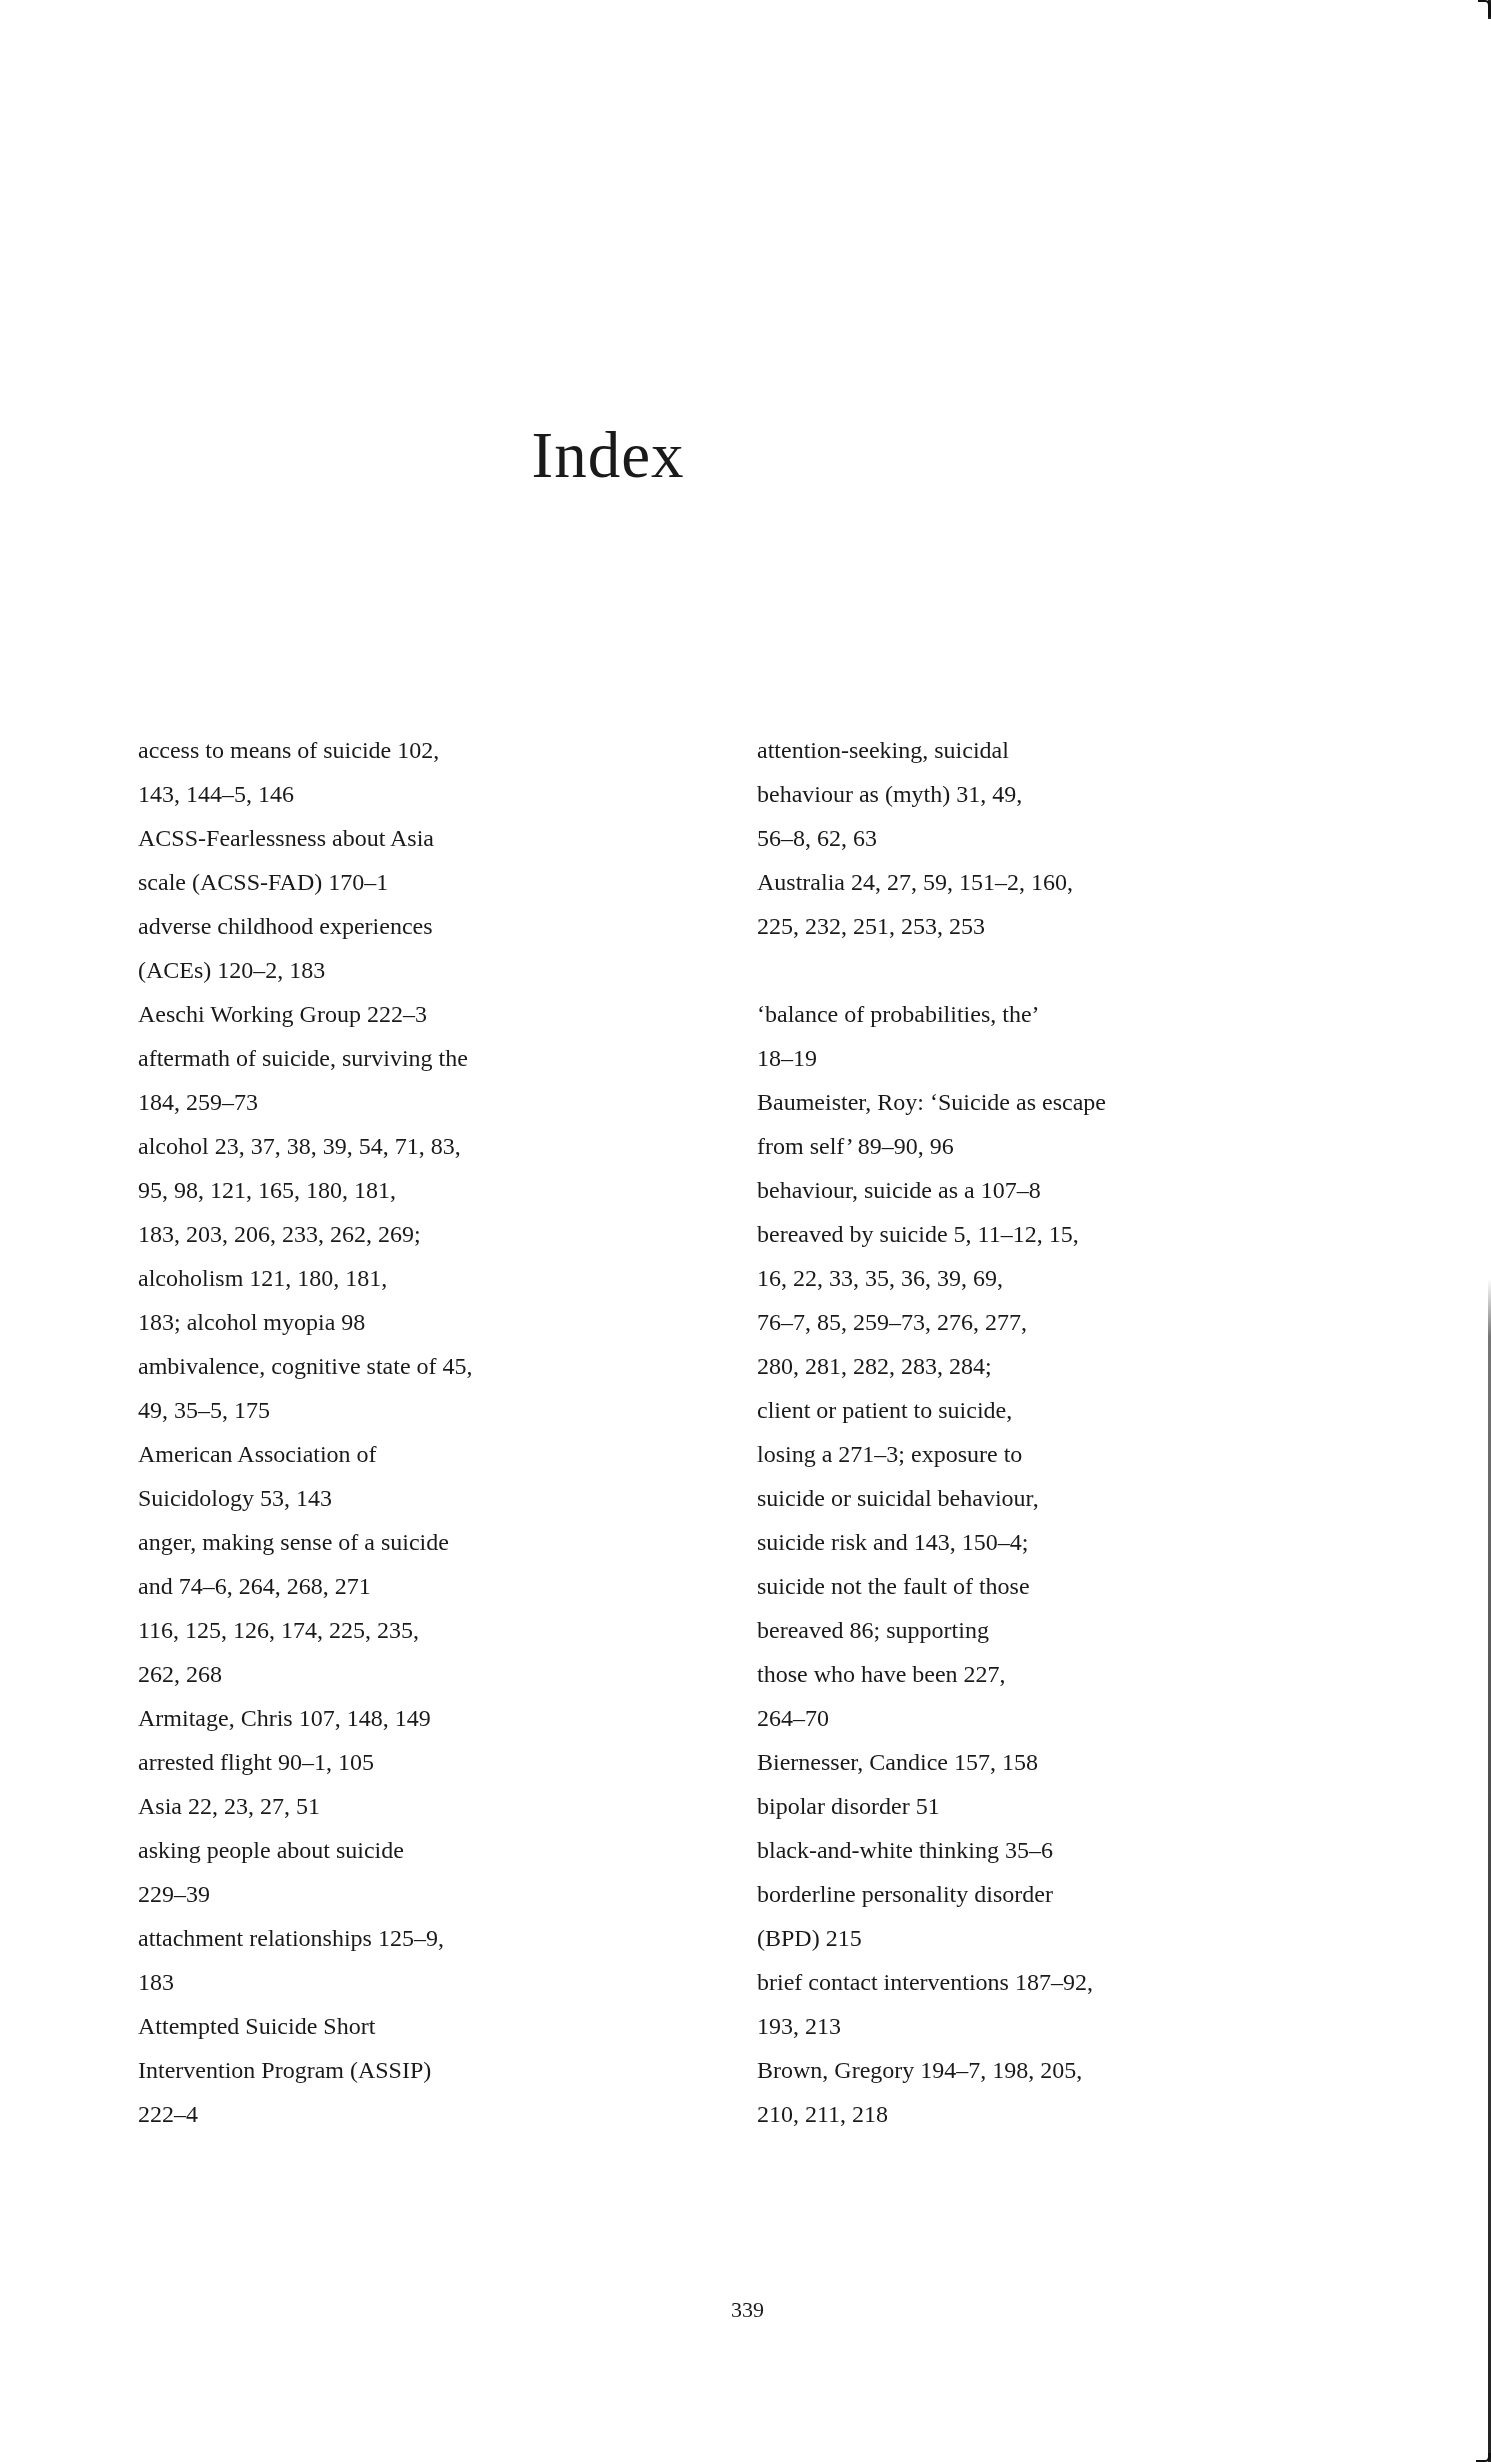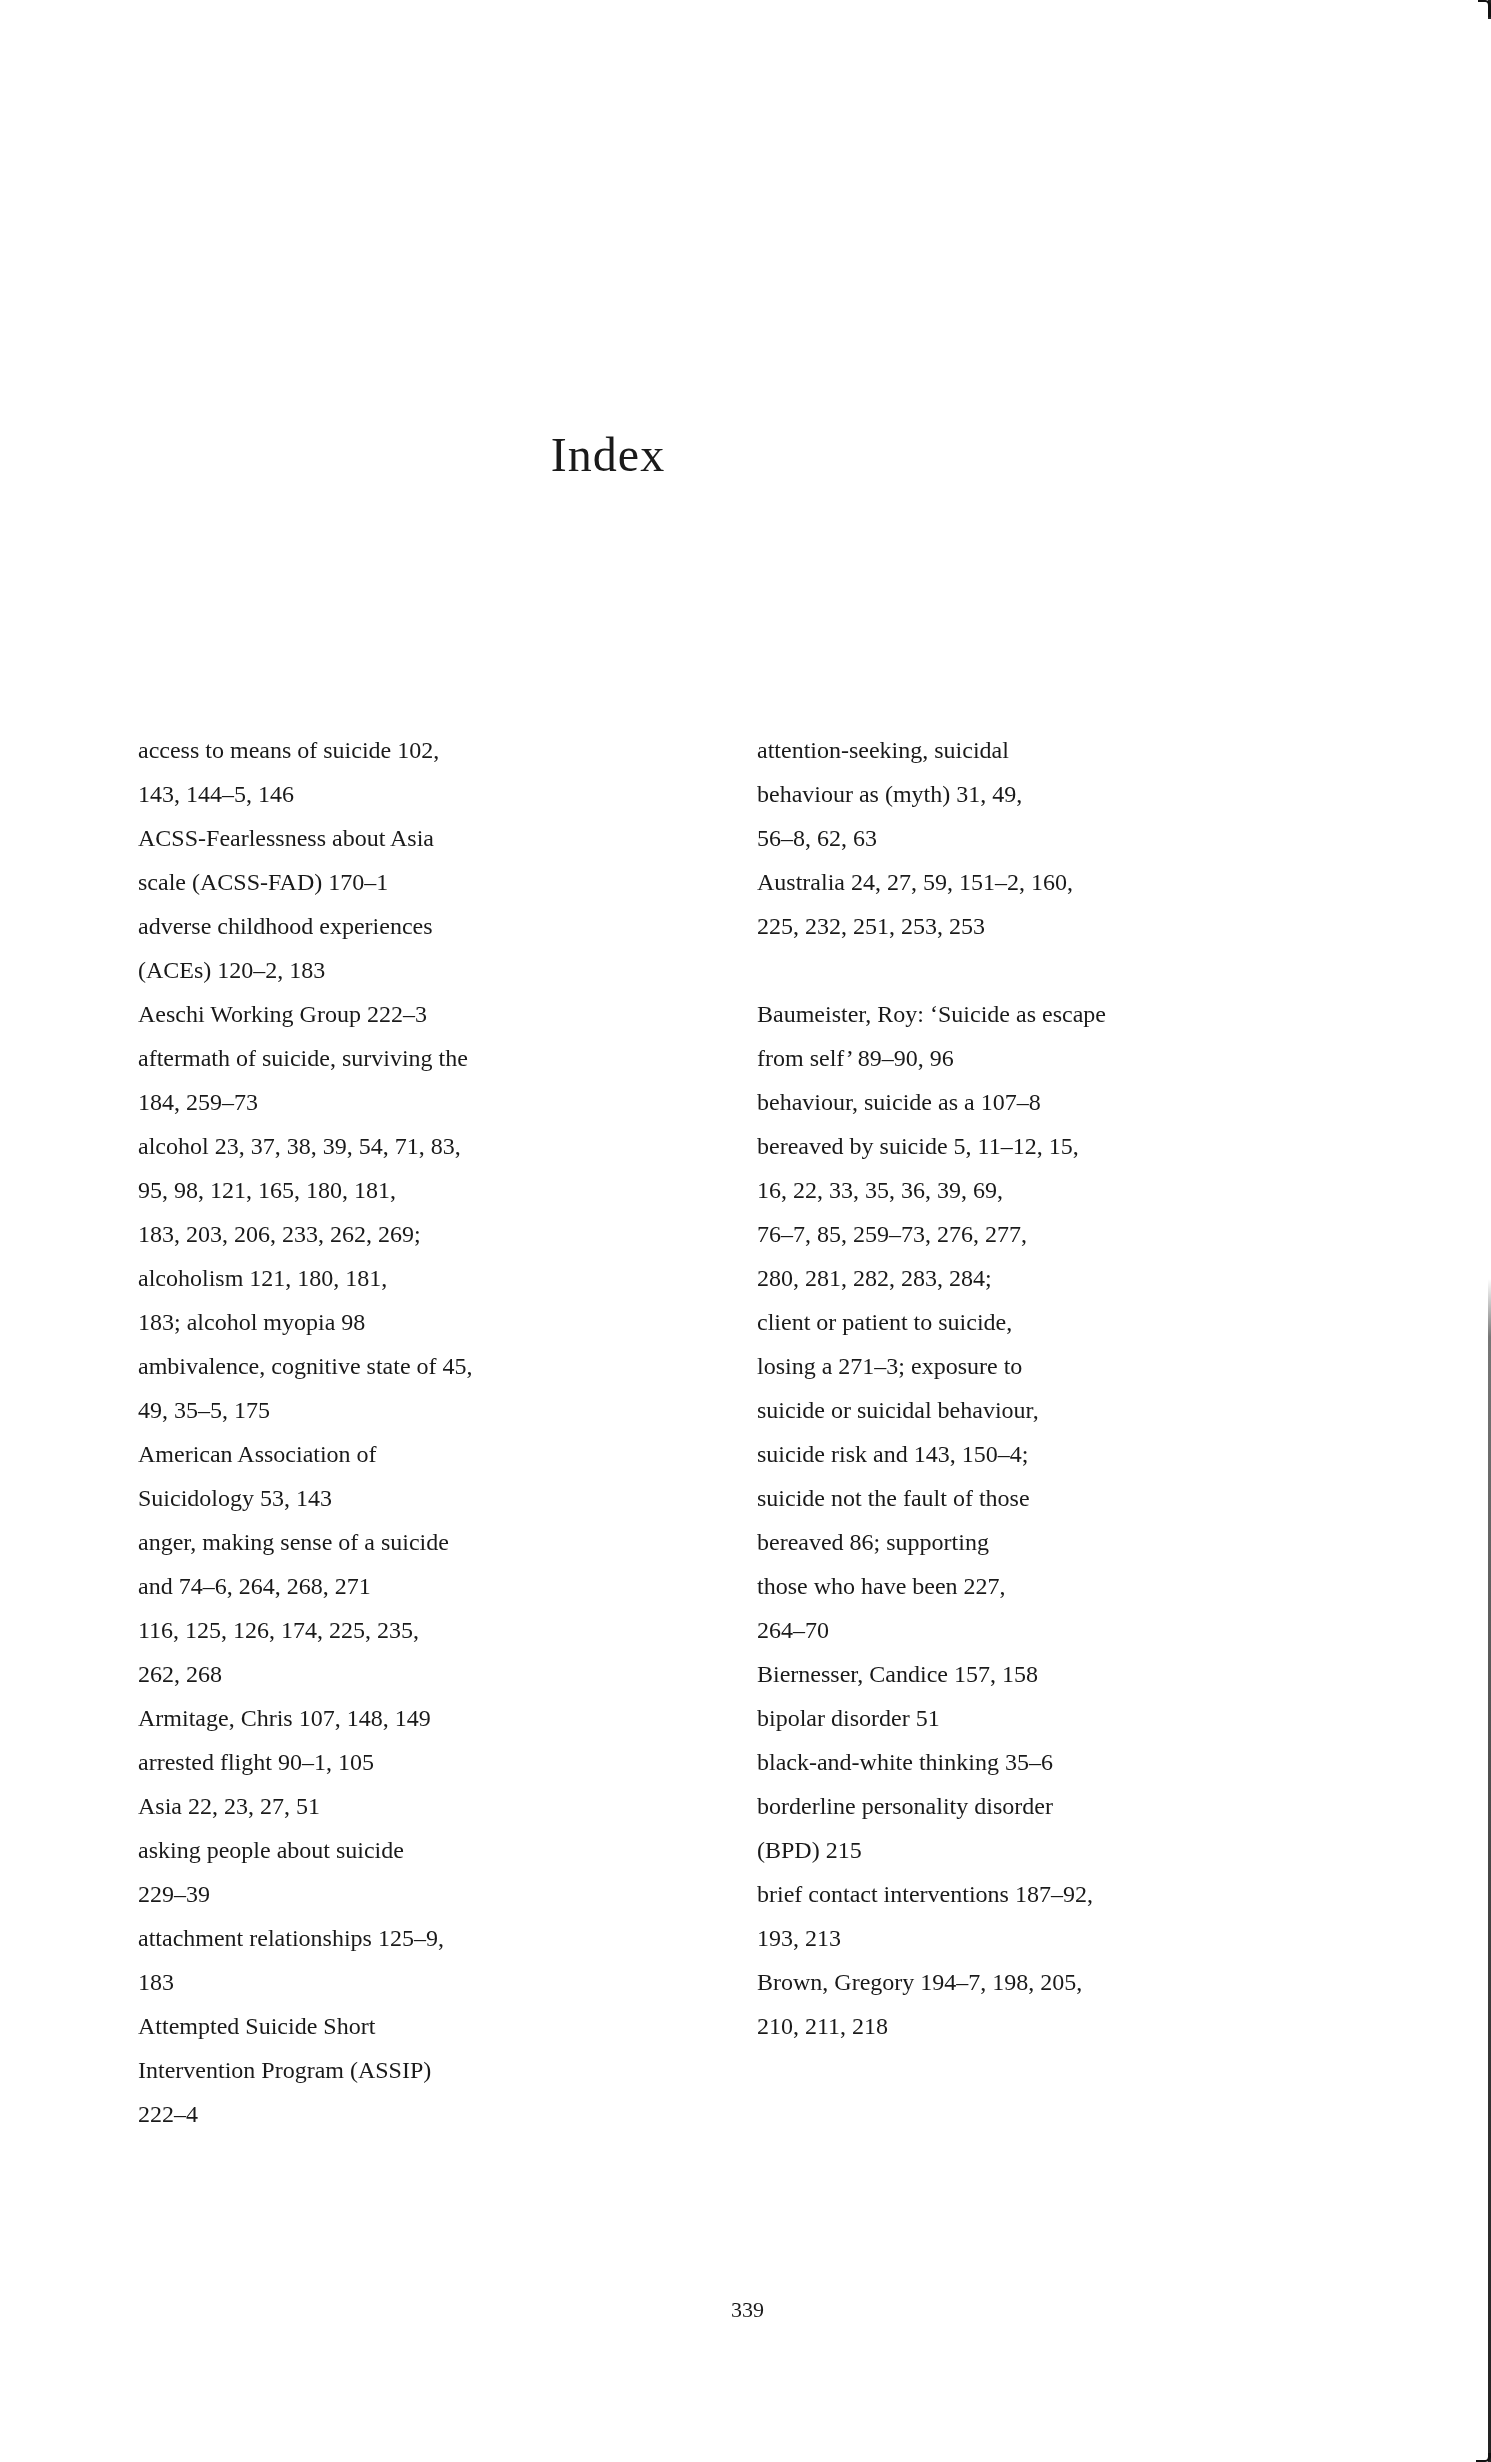--- a/index.html
+++ b/index.html
@@ -3,21 +3,21 @@
 <meta charset="utf-8">
 <style>
   html, body { margin: 0; padding: 0; background: #ffffff; }
   body {
     width: 1491px; height: 2462px; position: relative; overflow: hidden;
     font-family: "Liberation Serif", "DejaVu Serif", serif;
     color: #1a1a1a;
   }
   .page-title {
     position: absolute; left: 0; width: 1216px; top: 412px;
-    text-align: center; font-size: 48px; line-height: 86px;
+    text-align: center; font-size: 65px; line-height: 86px;
     letter-spacing: 1px;
   }
   .col {
     position: absolute; top: 728px; width: 611px;
     font-size: 24px; line-height: 44px;
   }
   .col-left { left: 138px; }
   .col-right { left: 757px; }
   .entry { padding-left: 74px; text-indent: -74px; margin: 0; }
   .entry-line { display: block; }
@@ -114,20 +114,24 @@
       <span class="entry-line">attention-seeking, suicidal</span>
       <span class="entry-line">behaviour as (myth) 31, 49,</span>
       <span class="entry-line">56–8, 62, 63</span>
     </p>
     <p class="entry">
       <span class="entry-line">Australia 24, 27, 59, 151–2, 160,</span>
       <span class="entry-line">225, 232, 251, 253, 253</span>
     </p>
     <div class="gap"></div>
     <p class="entry">
+      <span class="entry-line">‘balance of probabilities, the’</span>
+      <span class="entry-line">18–19</span>
+    </p>
+    <p class="entry">
       <span class="entry-line">Baumeister, Roy: ‘Suicide as escape</span>
       <span class="entry-line">from self’ 89–90, 96</span>
     </p>
     <p class="entry">
       <span class="entry-line">behaviour, suicide as a 107–8</span>
     </p>
     <p class="entry">
       <span class="entry-line">bereaved by suicide 5, 11–12, 15,</span>
       <span class="entry-line">16, 22, 33, 35, 36, 39, 69,</span>
       <span class="entry-line">76–7, 85, 259–73, 276, 277,</span>

